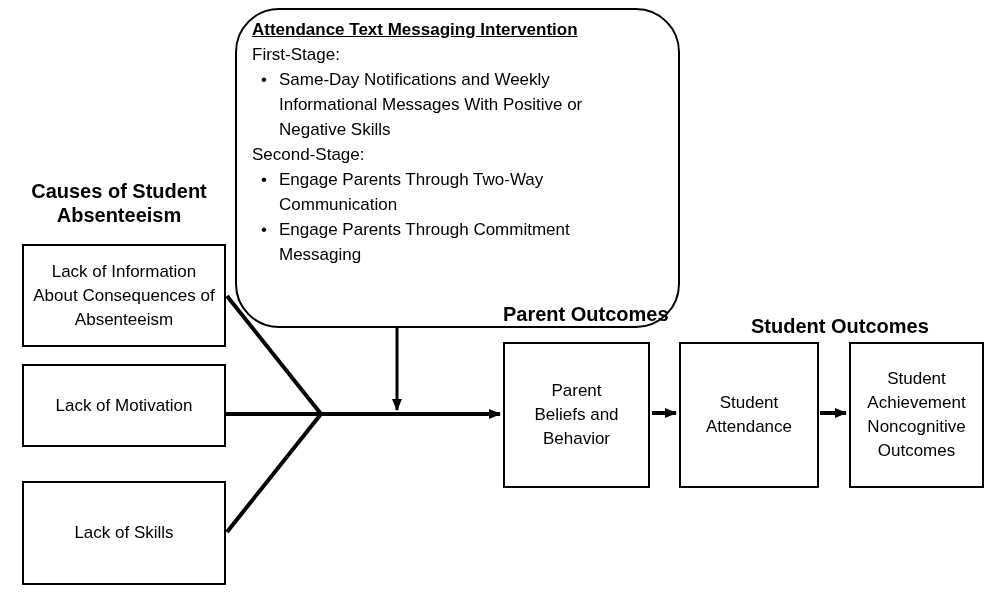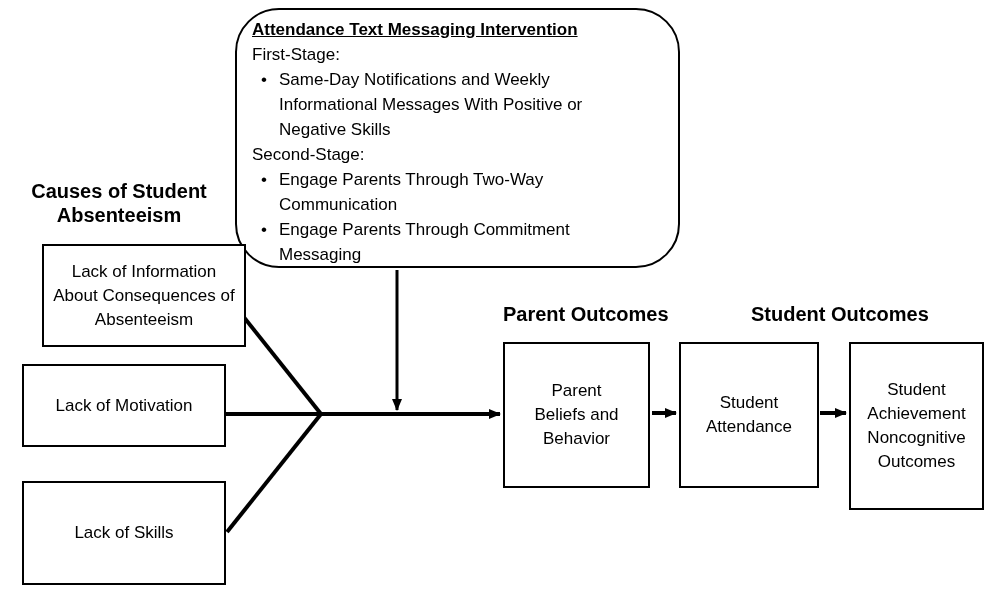--- a/index.html
+++ b/index.html
@@ -24,21 +24,21 @@
     height: 602px;
   }
   .connectors line { stroke: #000000; }
 
   
   .ibox {
     position: absolute;
     left: 235px;
     top: 8px;
     width: 445px;
-    height: 260px;
+    height: 320px;
     border: 2px solid #000000;
     border-radius: 44px;
     box-sizing: border-box;
     background: #ffffff;
     padding: 7px 16px 0 15px;
     font-size: 17px;
     line-height: 25px;
   }
   .ititle {
     font-weight: bold;
@@ -75,28 +75,28 @@
     border: 2px solid #000000;
     background: #ffffff;
     box-sizing: border-box;
     display: flex;
     align-items: center;
     justify-content: center;
     text-align: center;
     font-size: 17px;
     line-height: 24px;
   }
-  .box-info        { left: 22px;  top: 244px; width: 204px; height: 103px; padding: 0 8px; margin-left: 20px; }
+  .box-info        { left: 22px;  top: 244px; width: 204px; height: 103px; padding: 0 8px; }
   .box-motivation  { left: 22px;  top: 364px; width: 204px; height: 83px; padding: 0 24px; }
   .box-skills      { left: 22px;  top: 481px; width: 204px; height: 104px; padding: 0 8px; justify-content: center; }
   .box-parent      { left: 503px; top: 342px; width: 147px; height: 146px; padding: 0 20px; }
   .box-attendance  { left: 679px; top: 342px; width: 140px; height: 146px; padding: 0 13px; text-align: center; }
-  .box-achievement { left: 849px; top: 342px; width: 135px; height: 168px; padding: 2px 10px; }
+  .box-achievement { left: 849px; top: 342px; width: 135px; height: 146px; padding: 2px 10px; }
   .parent-hdr  { left: 503px; top: 302px; }
-  .student-hdr { left: 751px; top: 302px; }
+  .student-hdr { left: 751px; top: 314px; }
 </style>
 </head>
 <body>
 
 <div class="canvas">
 
   <svg class="connectors" viewBox="0 0 1002 602" xmlns="http://www.w3.org/2000/svg">
     <defs>
       <marker id="ah" markerUnits="userSpaceOnUse" markerWidth="14" markerHeight="12" refX="11" refY="5" orient="auto">
         <path d="M0,0 L12,5 L0,10 Z" fill="#000000"></path>

